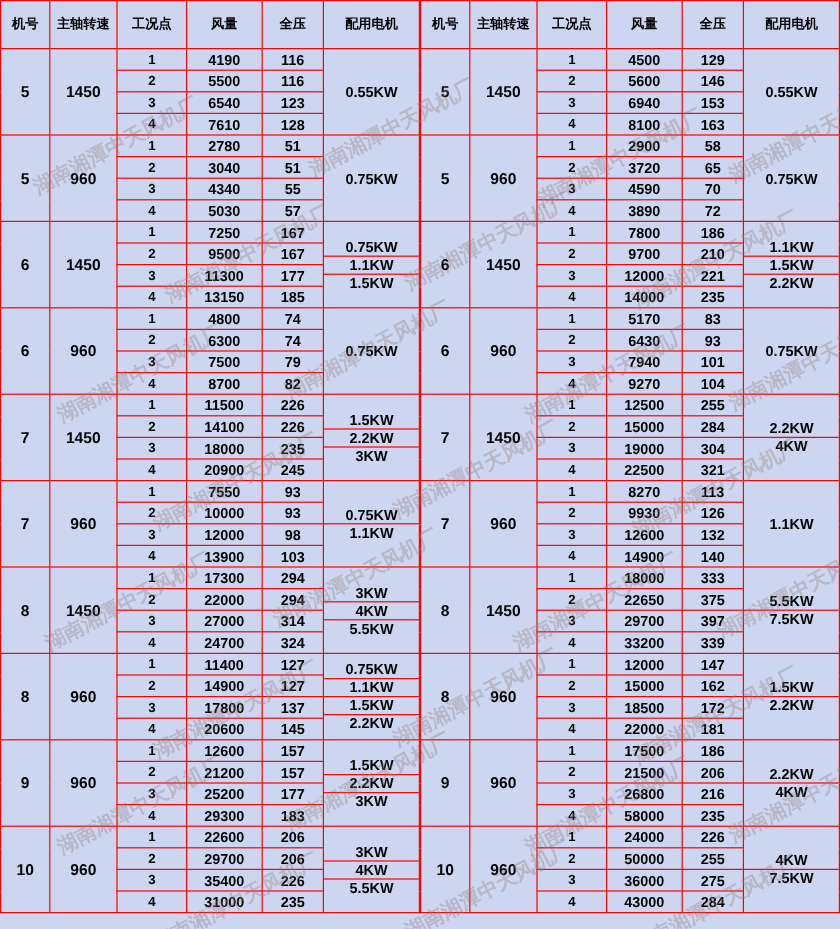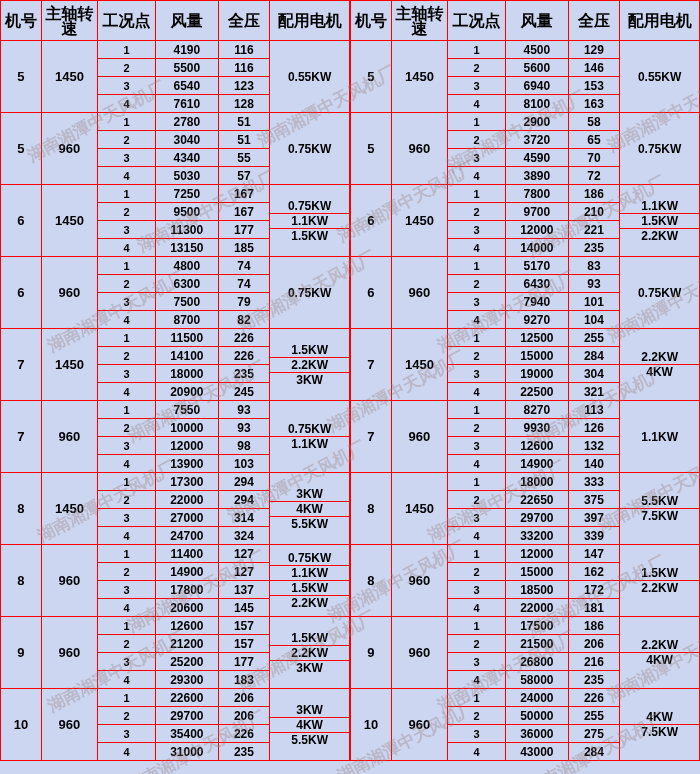--- a/index.html
+++ b/index.html
@@ -26,21 +26,21 @@
     border:1px solid #ff0000;
     padding:0;
     text-align:center;
     vertical-align:middle;
     color:#000;
     font-weight:bold;
     background:transparent;
   }
   thead th {
     height:40px;
-    font-size:16px;
+    font-size:11px;
     line-height:15px;
     background:#ccd6f0;
   }
   td.mach { font-size:13px; }
   td.rpm  { font-size:13px; }
   td.pt   { font-size:11px; height:18px; }
   td.flow { font-size:12px; height:18px; }
   td.pres { font-size:12px; height:18px; }
   td.motor{ font-size:12px; }
   .col-mach  { width:38px; }

